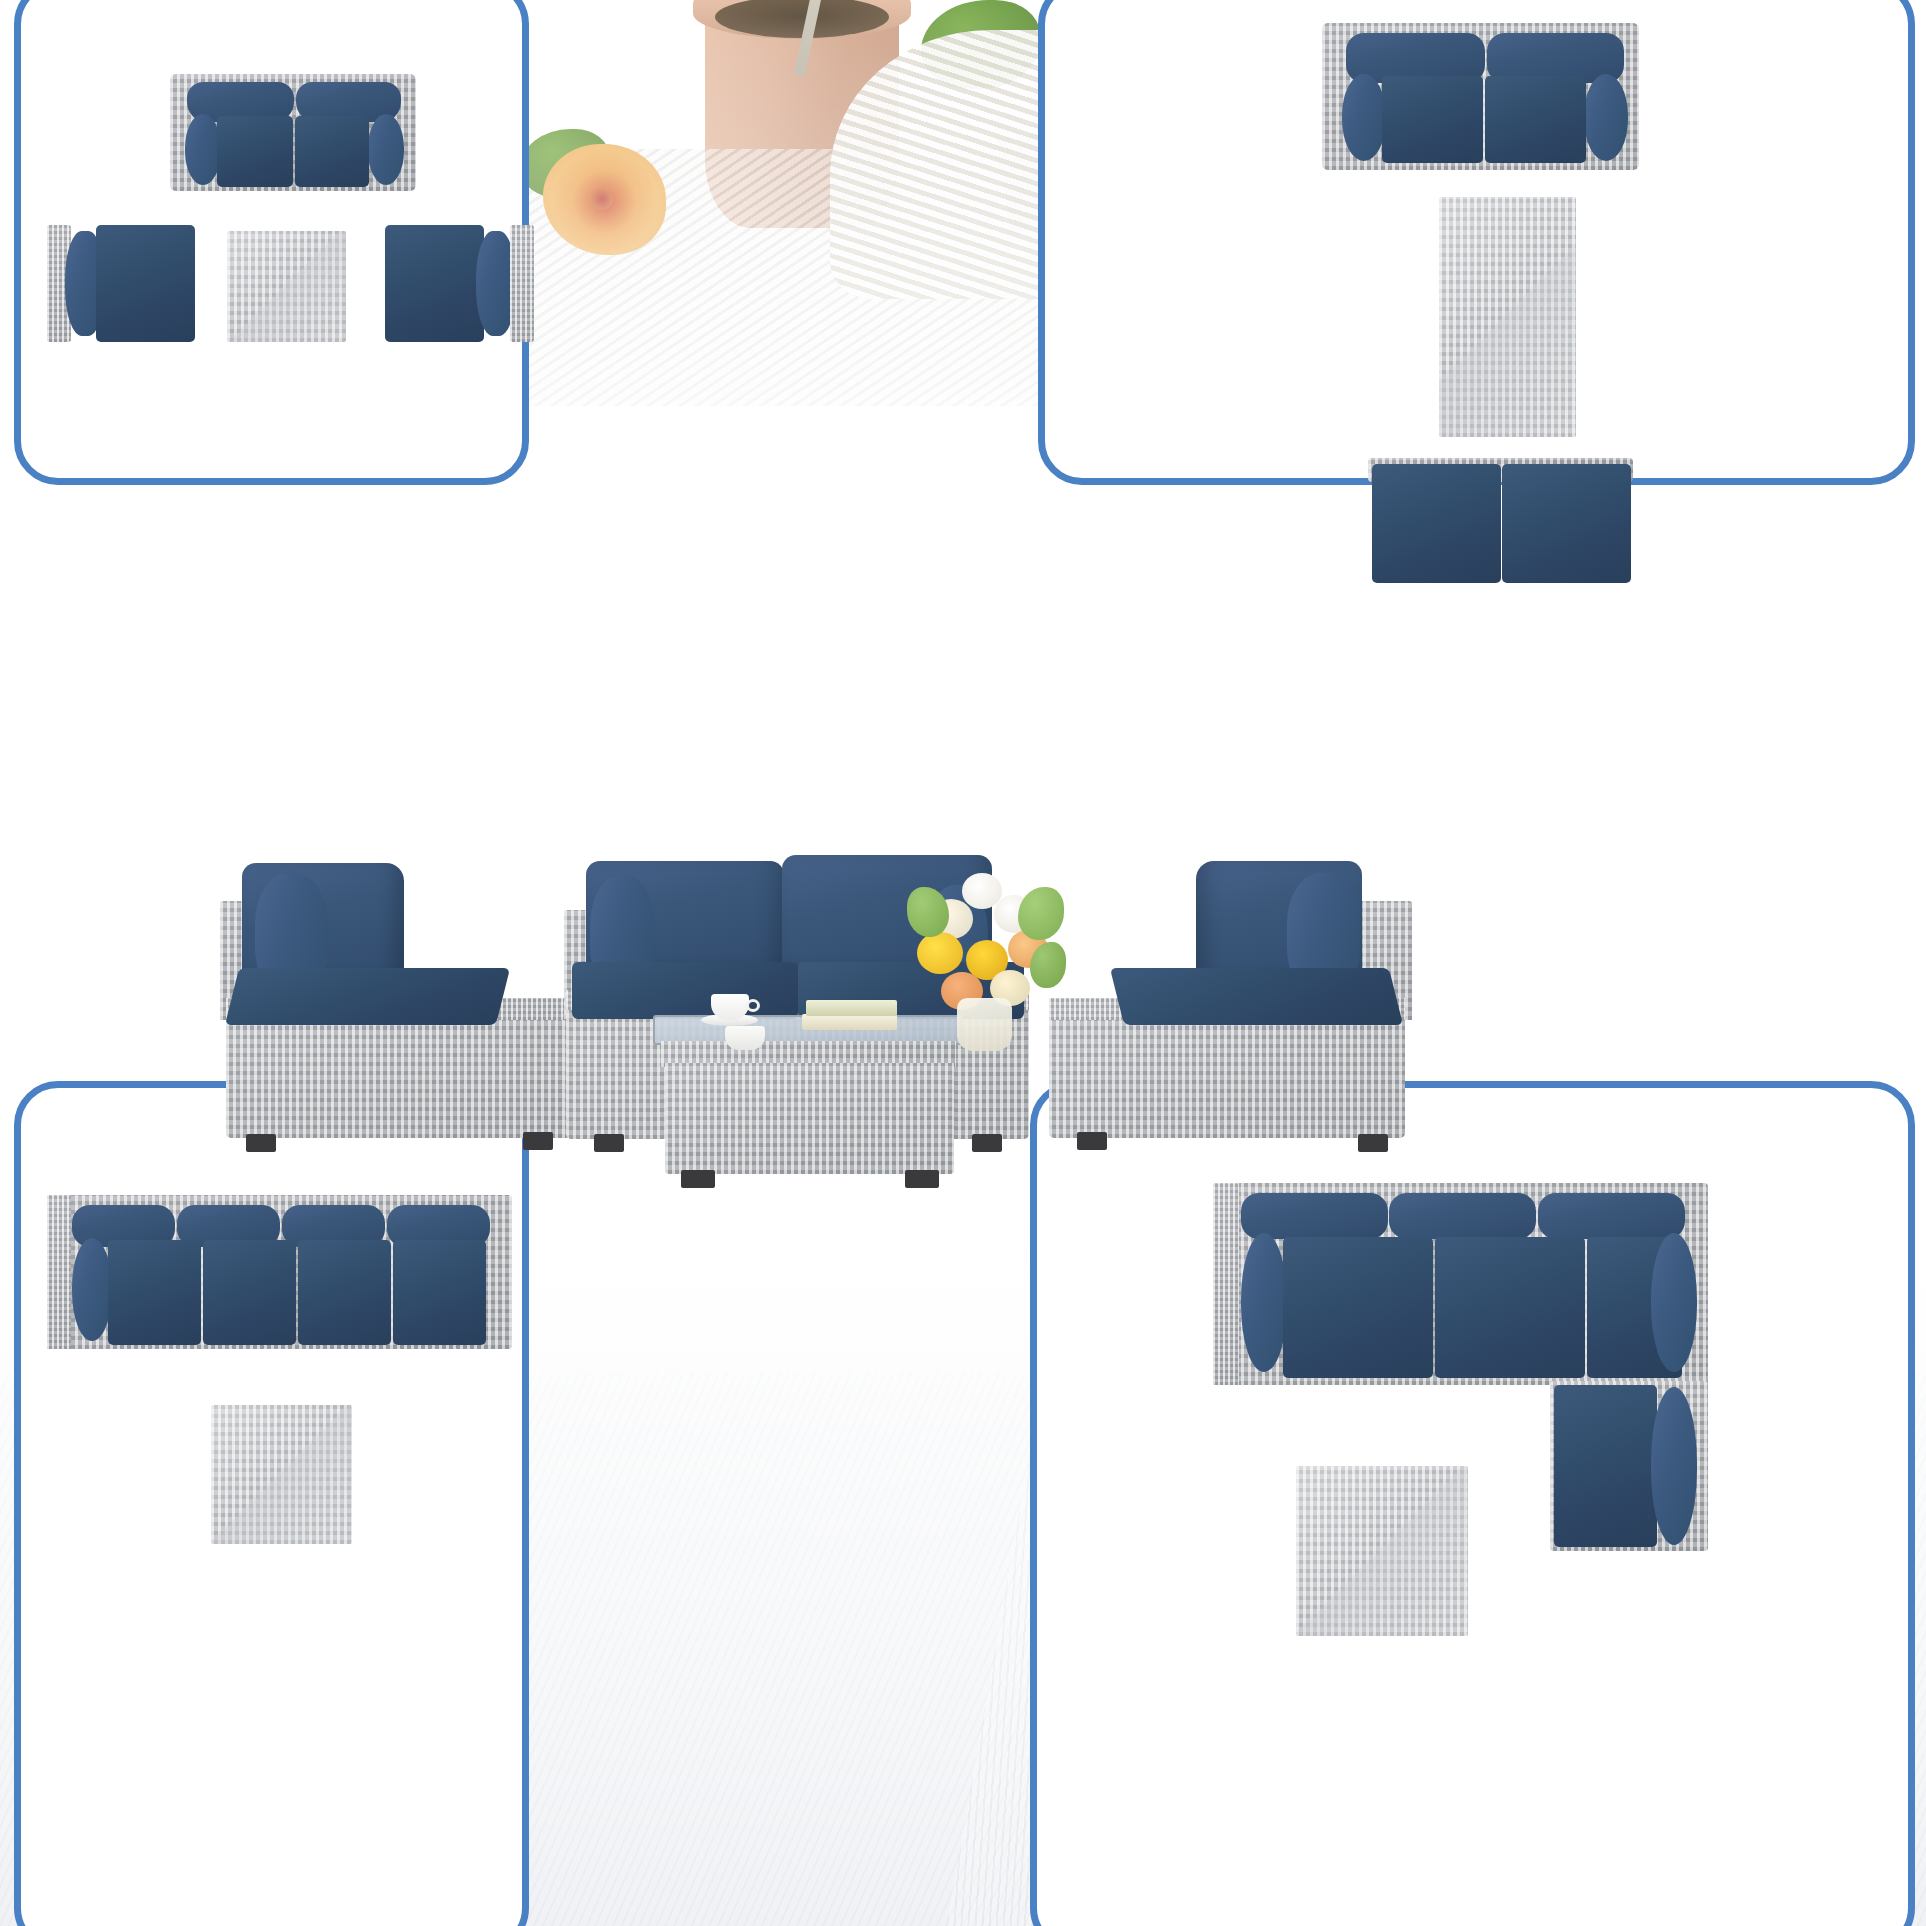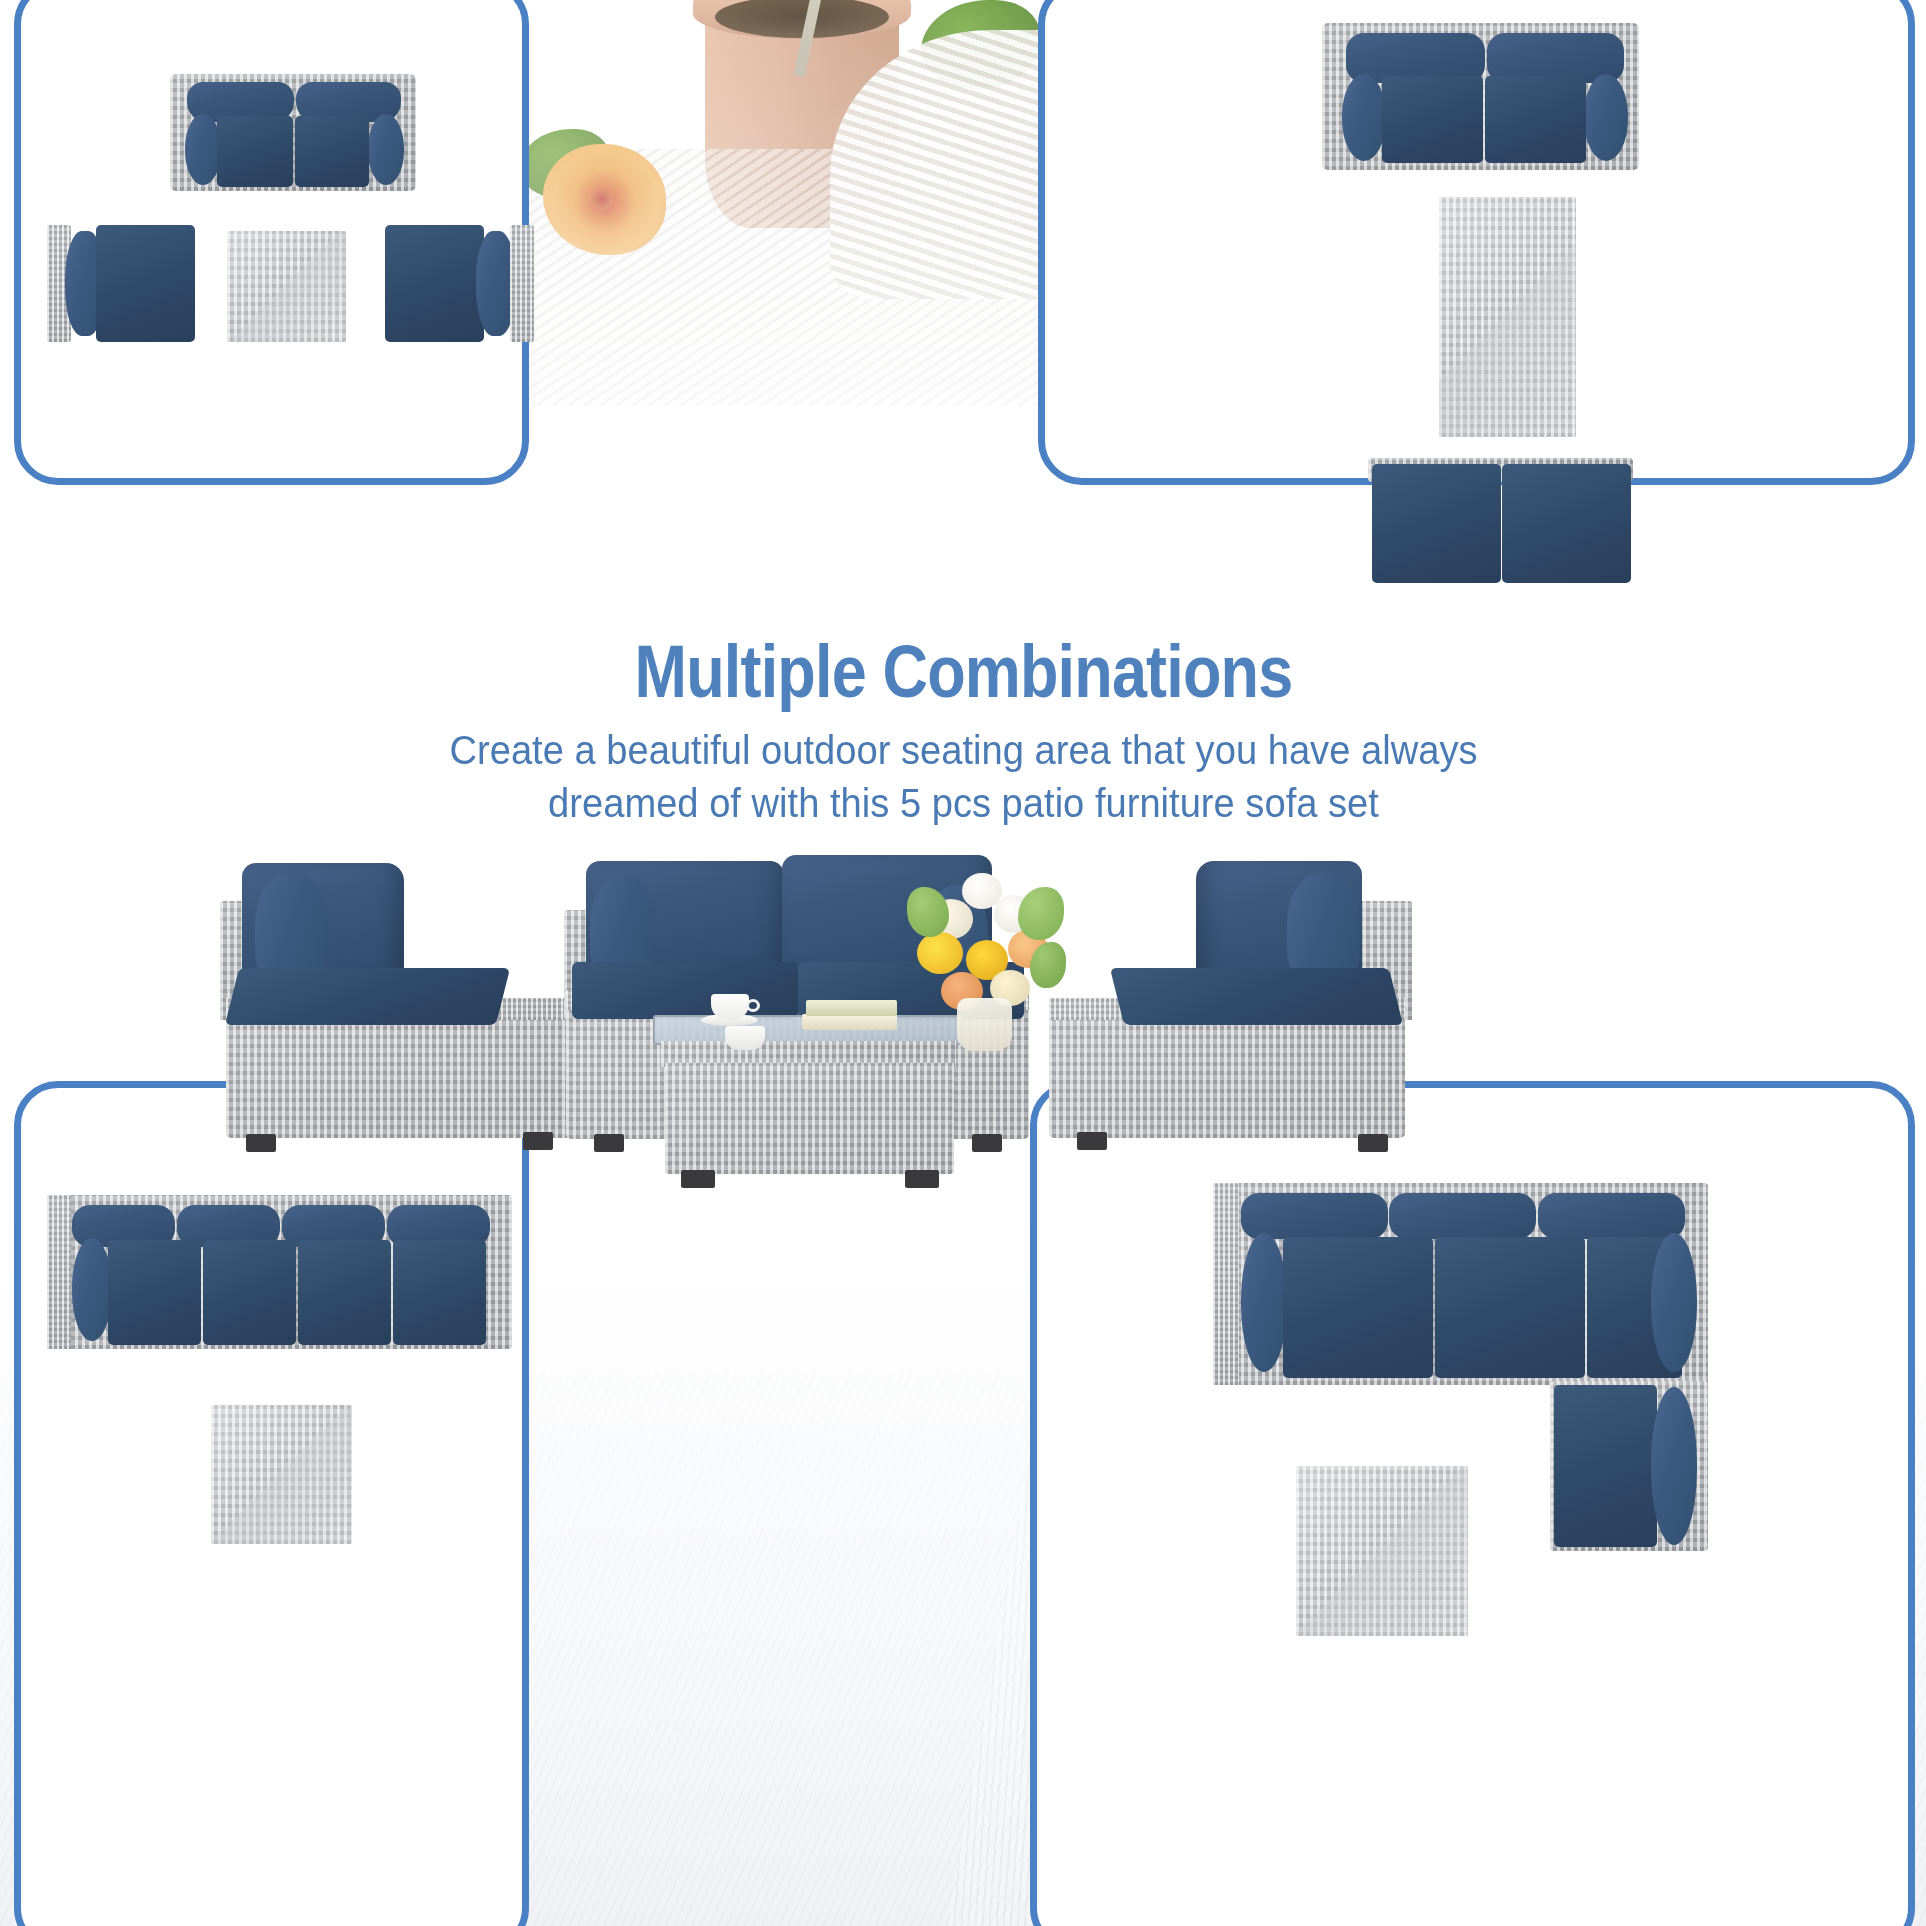--- a/index.html
+++ b/index.html
@@ -337,25 +337,20 @@
       <div class="bolster" style="position:absolute;left:614px;top:145px;width:46px;height:139px;"></div>
 
       <div class="wicker" style="position:absolute;left:513px;top:293px;width:158px;height:170px;border-radius:4px;"></div>
       <div class="cushion" style="position:absolute;left:517px;top:297px;width:103px;height:162px;"></div>
       <div class="bolster" style="position:absolute;left:614px;top:299px;width:46px;height:158px;"></div>
     </div>
 
     <div class="table-top" style="position:absolute;left:259px;top:378px;width:172px;height:170px;border-radius:2px;"></div>
   </div>
 
-  <div class="text-block">
-    <div class="headline">Multiple Combinations</div>
-    <div class="subline">Create a beautiful outdoor seating area that you have always</div>
-    <div class="subline" style="margin-top:2px;">dreamed of with this 5 pcs patio furniture sofa set</div>
-  </div>
 
   <div class="hero">
 
     <div>
 
       <div class="wicker" style="position:absolute;left:220px;top:50px;width:77px;height:119px;border-radius:3px 3px 0 0;"></div>
 
       <div class="wicker" style="position:absolute;left:226px;top:158px;width:345px;height:129px;border-radius:0 0 5px 5px;"></div>
       <div class="wicker-fine" style="position:absolute;left:226px;top:147px;width:345px;height:22px;"></div>
 

